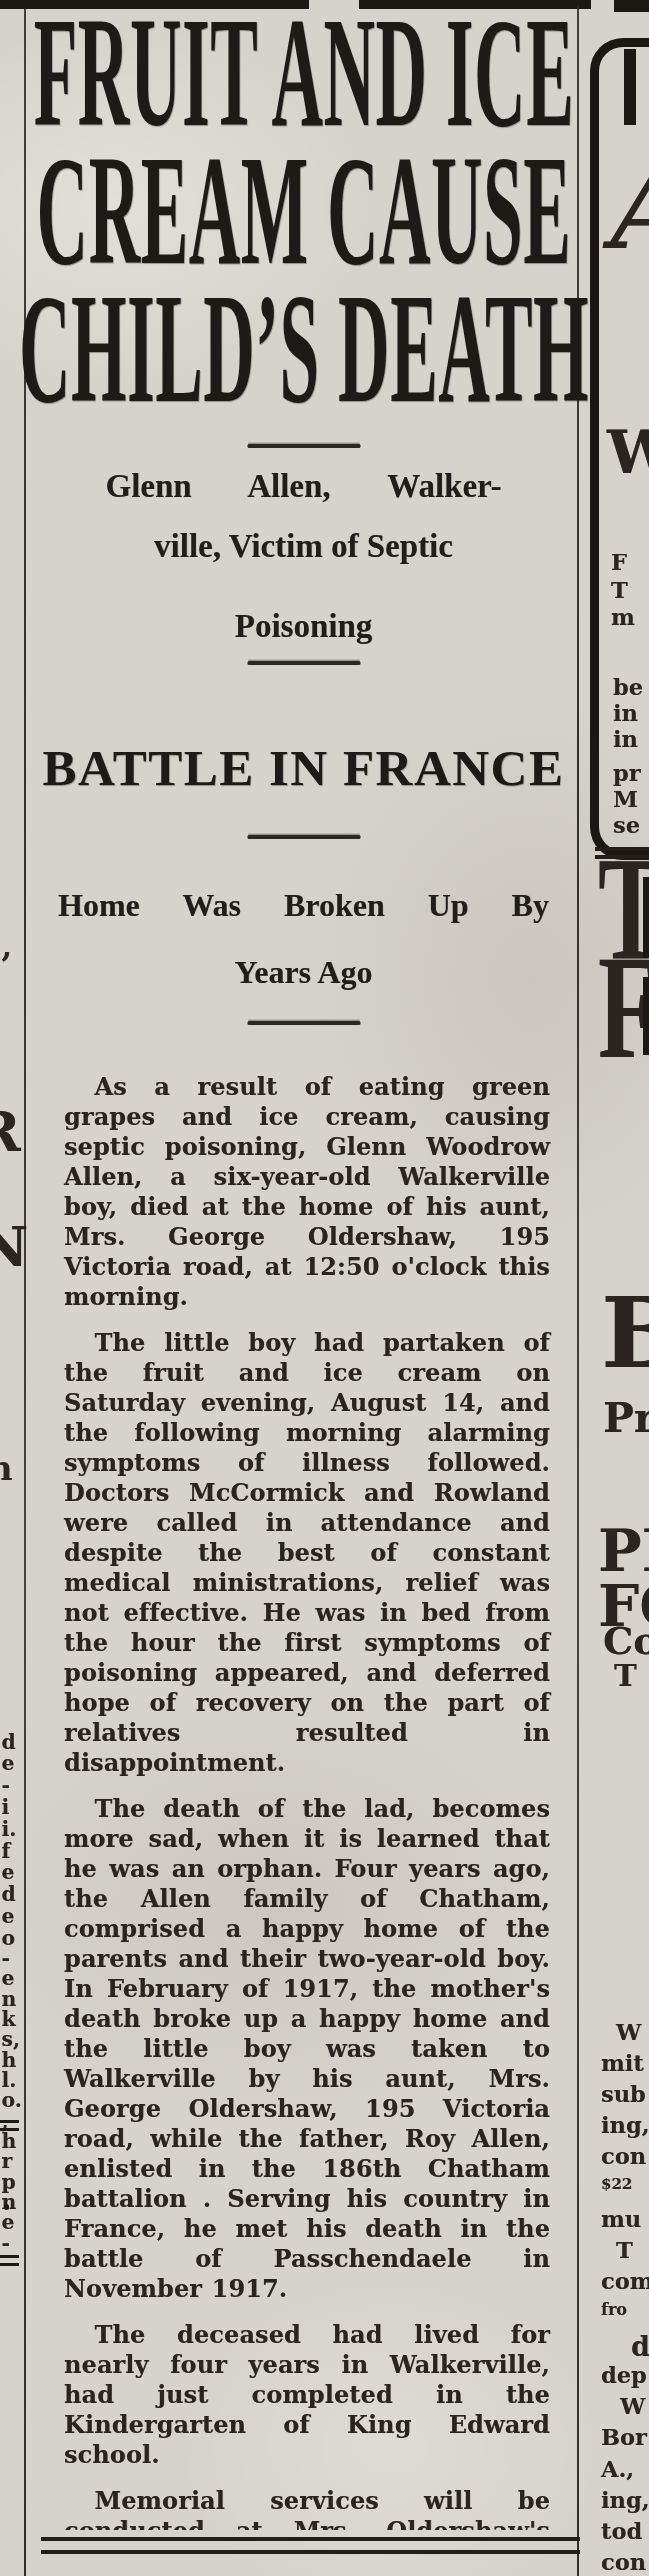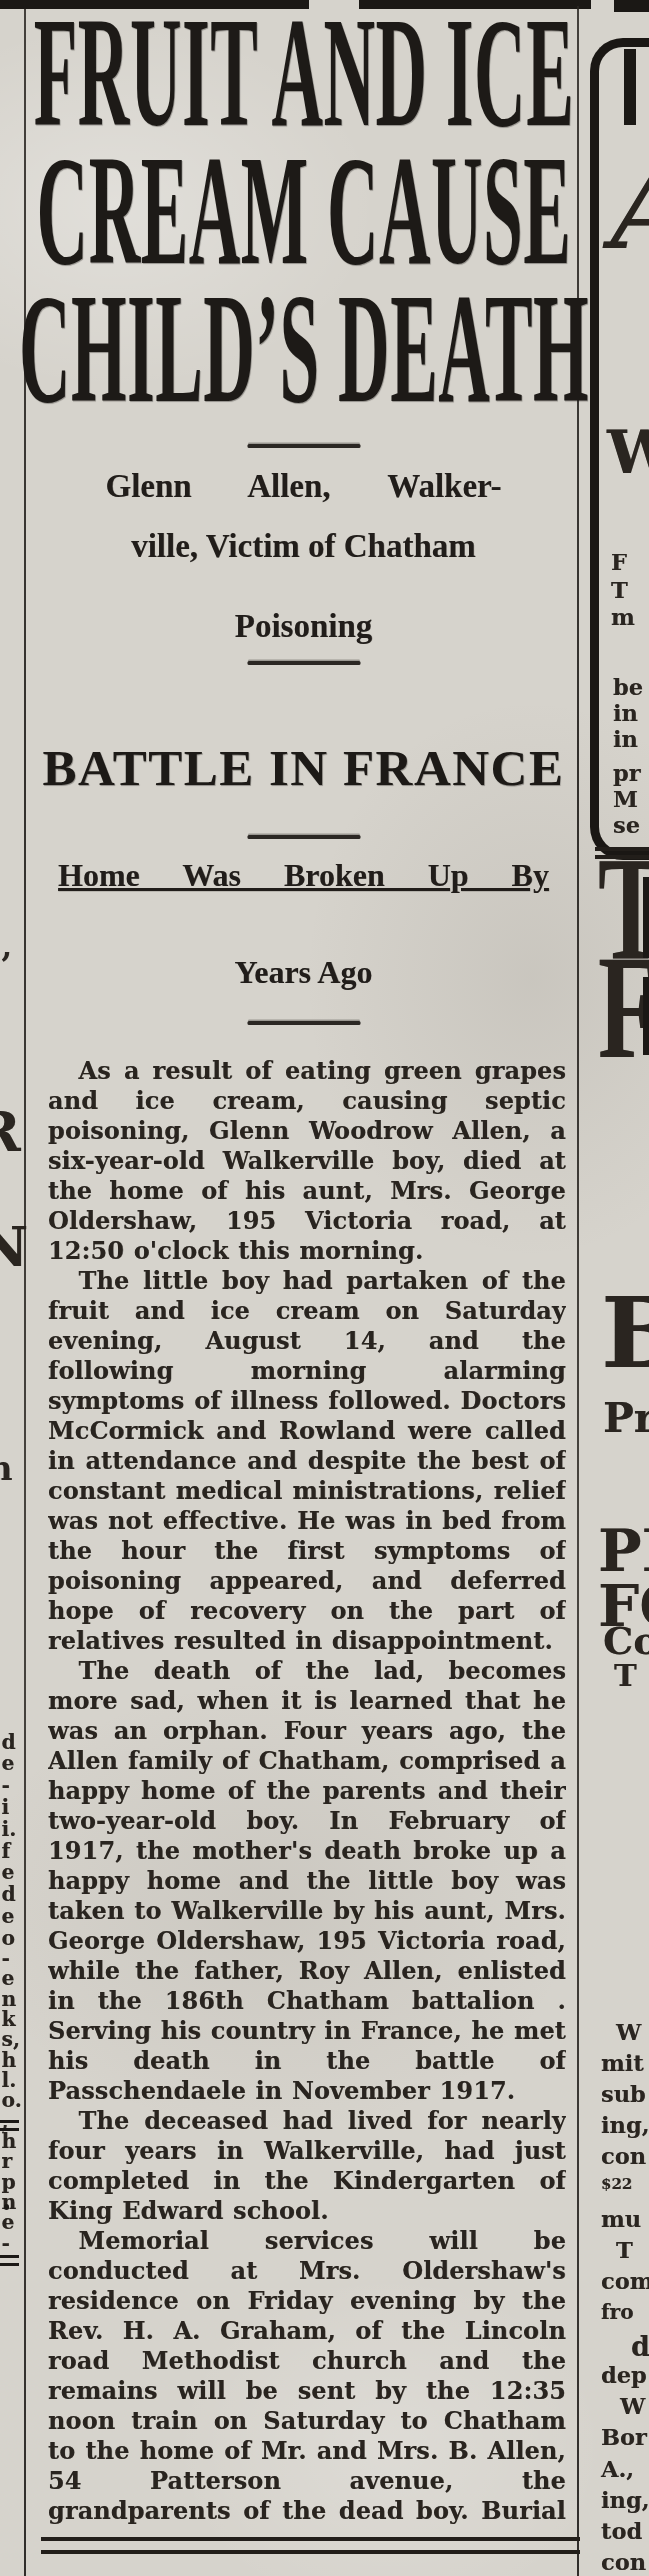--- a/index.html
+++ b/index.html
@@ -40,21 +40,21 @@
   .deck2-line { font-size:32px; }
   .deck2-1 { word-spacing:35px; }
   .deck2-2 { word-spacing:20.3px; }
   .h2line {
     position:absolute; left:0; width:100%; text-align:center; white-space:nowrap;
     font:bold 51px/1 "Liberation Serif", serif; color:#1d1a17; letter-spacing:1.5px;
     text-shadow:0.7px 0.7px 0.7px rgba(29,26,23,0.35);
   }
   .body-box { position:absolute; left:19px; top:1056px; width:518px; height:1474px; overflow:hidden; }
   .body-p {
-    margin:0; text-indent:30.5px; text-align:justify;
+    margin:16px; text-indent:30.5px; text-align:justify;
     font:700 24px/30px "DejaVu Serif", serif; letter-spacing:0.1px; word-spacing:1.1px;
     color:#29241f; text-shadow:0.3px 0.3px 0.5px rgba(41,36,31,0.45);
   }
   .body-subhead {
     margin:7.3px 0 5.8px 0; text-align:center;
     font:700 25px/29px "DejaVu Serif", serif; color:#24201c;
     text-shadow:0.4px 0.4px 0.5px rgba(36,32,28,0.45);
   }
   .hrule-d { position:absolute; height:3.6px; background:#221e1a; }
 
@@ -124,30 +124,30 @@
 
   <div class="main-col">
 
     <div class="hline" style="top:-7.3px;">FRUIT AND ICE</div>
     <div class="hline" style="top:131px;">CREAM CAUSE</div>
     <div class="hline" style="top:269px;">CHILD’S DEATH</div>
 
     <div class="divider" style="top:444px;"></div>
 
     <div class="deck-line deck1-1" style="top:468px;">Glenn Allen, Walker-</div>
-    <div class="deck-line" style="top:528px;">ville, Victim of Chatham</div>
+    <div class="deck-line" style="top:528px;">ville, Victim of Septic</div>
     <div class="deck-line" style="top:608px;">Poisoning</div>
 
     <div class="divider" style="top:661px;"></div>
 
     <div class="h2line" style="top:743px;">BATTLE IN FRANCE</div>
 
     <div class="divider" style="top:835px;"></div>
 
-    <div class="deck-line deck2-line deck2-1" style="top:858px;text-decoration:underline;">Home Was Broken Up By</div>
+    <div class="deck-line deck2-line deck2-1" style="top:888px;">Home Was Broken Up By</div>
     <div class="deck-line deck2-line" style="top:955px;">Years Ago</div>
 
     <div class="divider" style="top:1021px;"></div>
 
     <div class="body-box" id="article-body">
         <p class="body-p">As a result of eating green grapes and ice cream, causing septic poisoning, Glenn Woodrow Allen, a six-year-old Walkerville boy, died at the home of his aunt, Mrs. George Oldershaw, 195 Victoria road, at 12:50 o'clock this morning.</p>
         <p class="body-p">The little boy had partaken of the fruit and ice cream on Saturday evening, August 14, and the following morning alarming symptoms of illness followed. Doctors McCormick and Rowland were called in attendance and despite the best of constant medical ministrations, relief was not effective. He was in bed from the hour the first symptoms of poisoning appeared, and deferred hope of recovery on the part of relatives resulted in disappointment.</p>
         <p class="body-p">The death of the lad, becomes more sad, when it is learned that he was an orphan. Four years ago, the Allen family of Chatham, comprised a happy home of the parents and their two-year-old boy. In February of 1917, the mother's death broke up a happy home and the little boy was taken to Walkerville by his aunt, Mrs. George Oldershaw, 195 Victoria road, while the father, Roy Allen, enlisted in the 186th Chatham battalion . Serving his country in France, he met his death in the battle of Passchendaele in November 1917.</p>
         <p class="body-p">The deceased had lived for nearly four years in Walkerville, had just completed in the Kindergarten of King Edward school.</p>
         <p class="body-p">Memorial services will be conducted at Mrs. Oldershaw's residence on Friday evening by the Rev. H. A. Graham, of the Lincoln road Methodist church and the remains will be sent by the 12:35 noon train on Saturday to Chatham to the home of Mr. and Mrs. B. Allen, 54 Patterson avenue, the grandparents of the dead boy. Burial will be made the same afternoon.</p>
@@ -181,21 +181,21 @@
       <div class="frag" style="left: 614px; top: 1660px; font-size: 30.5px;">T</div>
       <div class="frag" style="left: 616px; top: 2021px; font-size: 22.5px;">W</div>
       <div class="frag" style="left: 601px; top: 2052px; font-size: 22.5px;">mit</div>
       <div class="frag" style="left: 601px; top: 2083px; font-size: 22.5px;">sub</div>
       <div class="frag" style="left: 601px; top: 2114px; font-size: 22.5px;">ing,</div>
       <div class="frag" style="left: 601px; top: 2145px; font-size: 22.5px;">con</div>
       <div class="frag" style="left: 601px; top: 2177px; font-size: 15px;">$22</div>
       <div class="frag" style="left: 601px; top: 2208px; font-size: 22.5px;">mu</div>
       <div class="frag" style="left: 616px; top: 2239px; font-size: 22.5px;">T</div>
       <div class="frag" style="left: 601px; top: 2270px; font-size: 22.5px;">com</div>
-      <div class="frag" style="left: 601px; top: 2302px; font-size: 20px;">fro</div>
+      <div class="frag" style="left: 601px; top: 2302px; font-size: 16px;">fro</div>
       <div class="frag" style="left: 631px; top: 2333px; font-size: 27px;">divi</div>
       <div class="frag" style="left: 601px; top: 2364px; font-size: 22.5px;">dep</div>
       <div class="frag" style="left: 620px; top: 2395px; font-size: 22.5px;">W</div>
       <div class="frag" style="left: 601px; top: 2426px; font-size: 22.5px;">Bor</div>
       <div class="frag" style="left: 601px; top: 2458px; font-size: 22.5px;">A.,</div>
       <div class="frag" style="left: 601px; top: 2489px; font-size: 22.5px;">ing,</div>
       <div class="frag" style="left: 601px; top: 2520px; font-size: 22.5px;">tod</div>
       <div class="frag" style="left: 601px; top: 2551px; font-size: 22.5px;">con</div>
     </div>
   <div class="hrule-d" style="left:595px; top:847px; width:54px;"></div>

